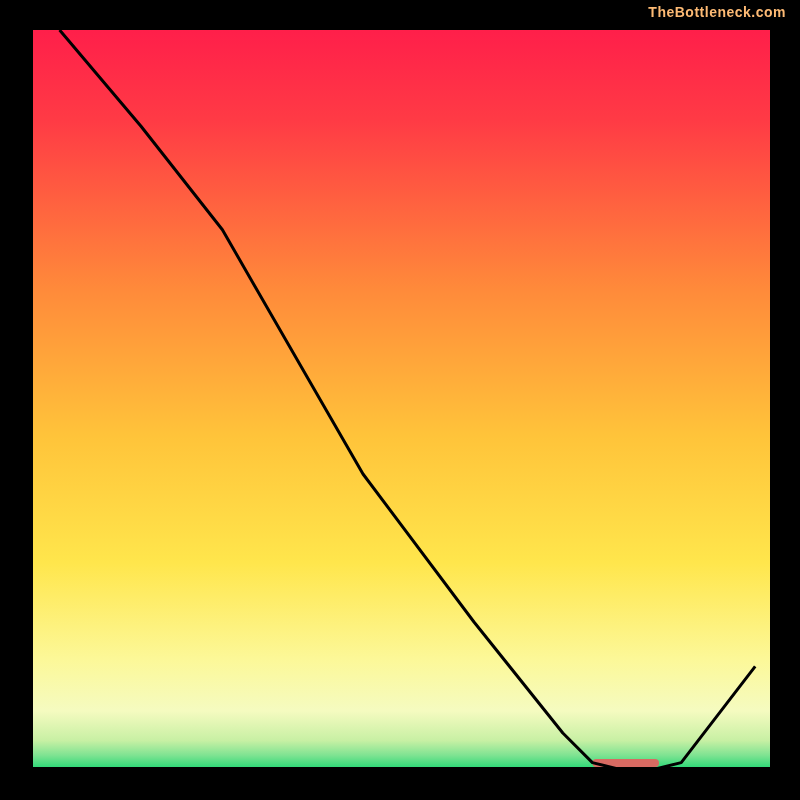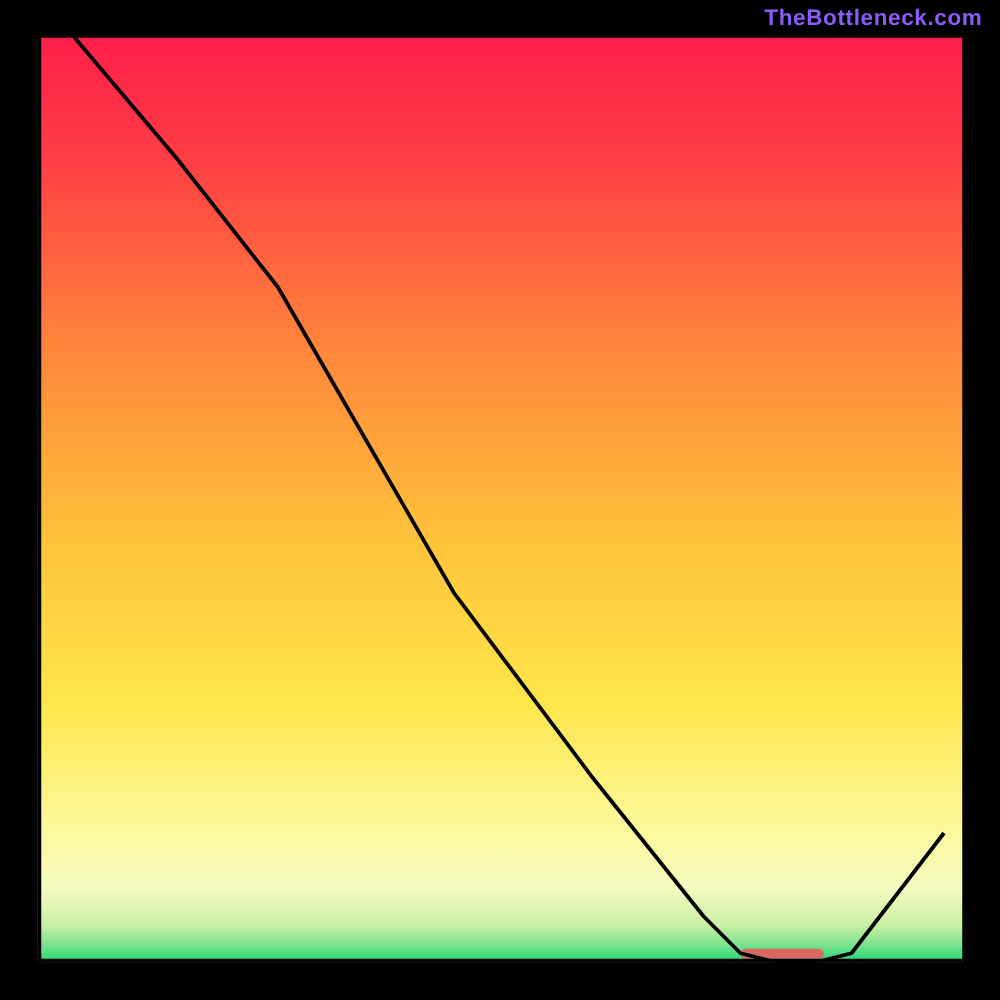--- a/index.html
+++ b/index.html
@@ -8,23 +8,23 @@
     width: 800px;
     height: 800px;
     background: #000;
     font-family: Arial, sans-serif;
     position: relative;
   }
   .watermark {
     position: absolute;
     top: 4px;
     right: 14px;
-    color: #8b5cf6;
+    color: #fdba74;
     font-weight: bold;
-    font-size: 18px;
+    font-size: 14px;
     letter-spacing: 0.5px;
     z-index: 3;
   }
   .plot-area {
     position: absolute;
     left: 30px;
     top: 30px;
     width: 740px;
     height: 740px;
   }

